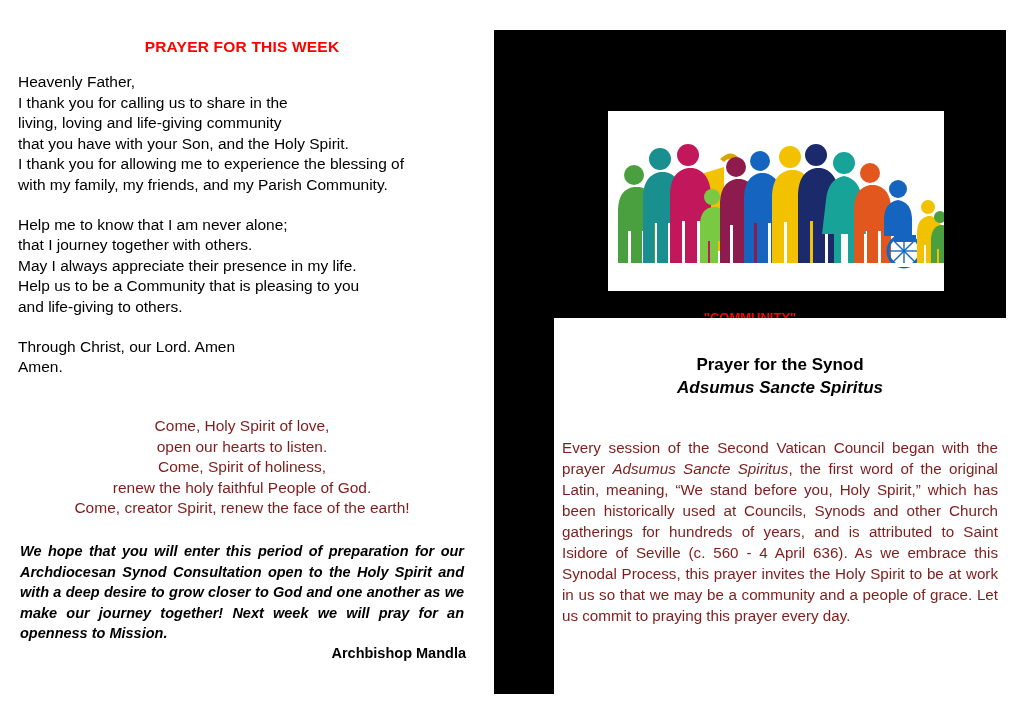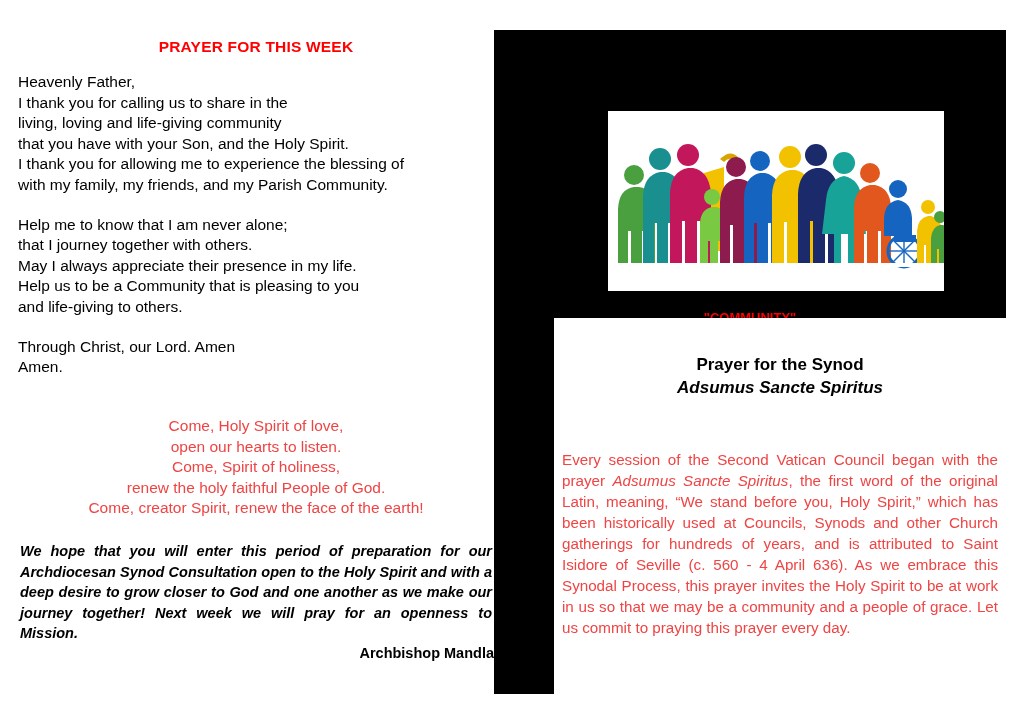--- a/index.html
+++ b/index.html
@@ -16,21 +16,21 @@
   }
 
   
   .left-col {
     position: absolute;
     left: 0;
     top: 0;
     width: 494px;
     height: 563px;
     box-sizing: border-box;
-    padding: 30px 0 0 18px;
+    padding: 30px 28px 0 18px;
   }
 
   .prayer-heading {
     color: #ff0000;
     font-weight: bold;
     font-size: 15.5px;
     text-align: center;
     margin: 8px 0 16px 0;
     letter-spacing: 0.2px;
   }
@@ -44,21 +44,21 @@
 
   .prayer-block p {
     margin: 0;
   }
 
   .spacer-line {
     height: 19px;
   }
 
   .red-prayer {
-    color: #ef4444;
+    color: #7f1d1d;
     text-align: center;
     font-size: 15.5px;
     line-height: 1.33;
   }
   .red-prayer p { margin: 0; }
 
   .closing-note {
     font-style: italic;
     font-weight: bold;
     font-size: 14.5px;
@@ -125,26 +125,26 @@
   .synod-subtitle {
     text-align: center;
     font-weight: bold;
     font-style: italic;
     font-size: 17px;
     line-height: 1.35;
     margin: 0;
   }
 
   .synod-body {
-    margin-top: 50px;
+    margin-top: 38px;
     font-size: 15.2px;
     line-height: 1.38;
     text-align: justify;
     text-justify: inter-word;
-    color: #ef4444;
+    color: #7f1d1d;
   }
   .synod-body i { font-style: italic; }
 
   
   .people-svg {
     display: block;
     width: 100%;
     height: 100%;
   }
 </style>

